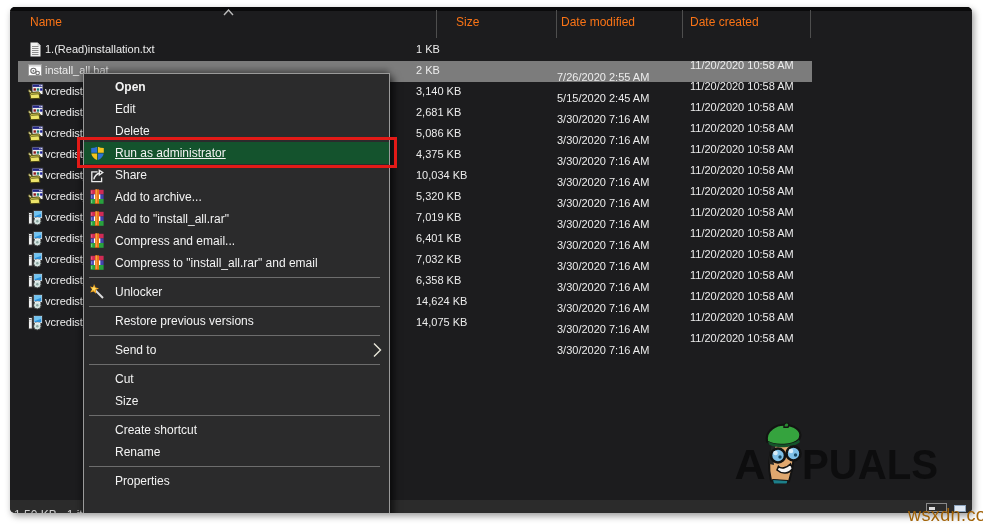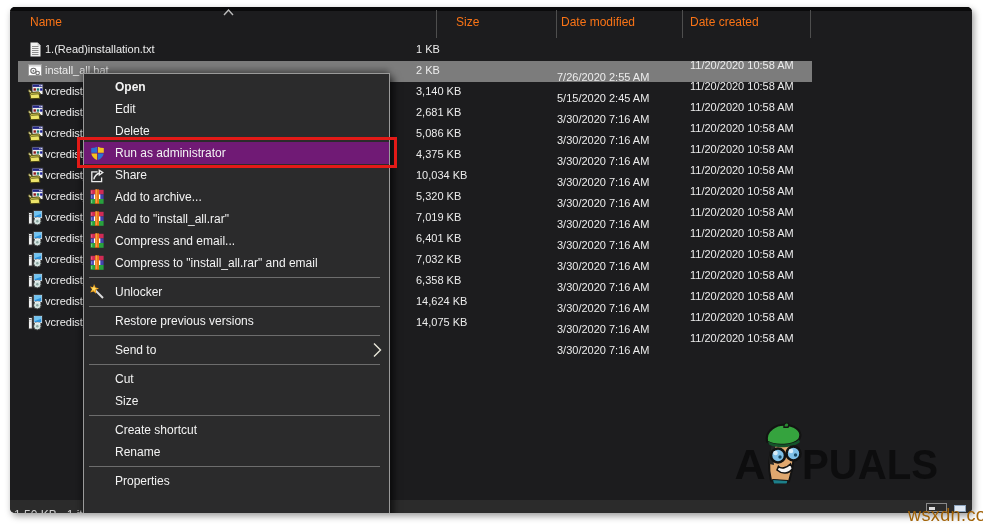--- a/index.html
+++ b/index.html
@@ -12,21 +12,21 @@
 .row{position:absolute;left:0;width:812px;height:21px;font-size:11px;color:#ececec;}
 .row .nm{position:absolute;left:35px;top:0;line-height:21px;white-space:nowrap;}
 .row .sz{position:absolute;left:406px;width:130px;top:0;line-height:21px;text-align:left;}
 .row .dm{position:absolute;left:547px;top:0;line-height:21px;margin-top:28px;}
 .row .dc{position:absolute;left:680px;top:0;line-height:21px;margin-top:16px;}
 .row .ic{position:absolute;left:17px;top:2px;width:16px;height:16px;}
 .selbar{position:absolute;left:8px;top:54px;width:794px;height:21px;background:#7c7c7c;}
 .menu{position:absolute;left:73px;top:66px;width:307px;height:450px;background:#2b2b2c;border:1px solid #9a9a9a;box-sizing:border-box;padding-top:2px;z-index:20;box-shadow:4px 4px 7px rgba(0,0,0,0.55), -1px -3px 6px rgba(0,0,0,0.35);}
 .mi{position:relative;height:22px;line-height:22px;padding-left:31px;font-size:12px;color:#f3f3f3;white-space:nowrap;}
 .mi .mic{position:absolute;left:5px;top:3px;width:16px;height:16px;}
-.mi.hov{background:#701a75;}
+.mi.hov{background:#14532d;text-decoration:underline;}
 .msep{height:1px;background:#6d6d6d;margin:3px 9px 3px 5px;}
 .arrow{position:absolute;right:7px;top:3px;}
 .status{position:absolute;left:0;top:493px;width:962px;height:13px;background:#2b2b2b;z-index:5;}
 .status .stxt{position:absolute;left:4px;top:8px;font-size:12px;color:#cfcfcf;white-space:nowrap;}
 .vbtn1{position:absolute;left:916px;top:3px;width:21px;height:9px;border:1px solid #8a8a8a;box-sizing:border-box;}
 .vbtn1 i{position:absolute;left:2px;top:3px;width:6px;height:3px;background:#dcdcdc;}
 .vbtn2{position:absolute;left:944px;top:5px;width:12px;height:7px;background:#dfe9f5;border:1px solid #8fa6bf;box-sizing:border-box;}
 .redbox{position:absolute;left:77px;top:137px;width:320px;height:31px;border:3px solid #e31a17;box-sizing:border-box;z-index:60;}
 .wsxdn{position:absolute;left:908px;top:505px;font-size:18px;color:#a16207;z-index:70;letter-spacing:0.4px;}
 .appuals{position:absolute;left:710px;top:411px;z-index:4;}

